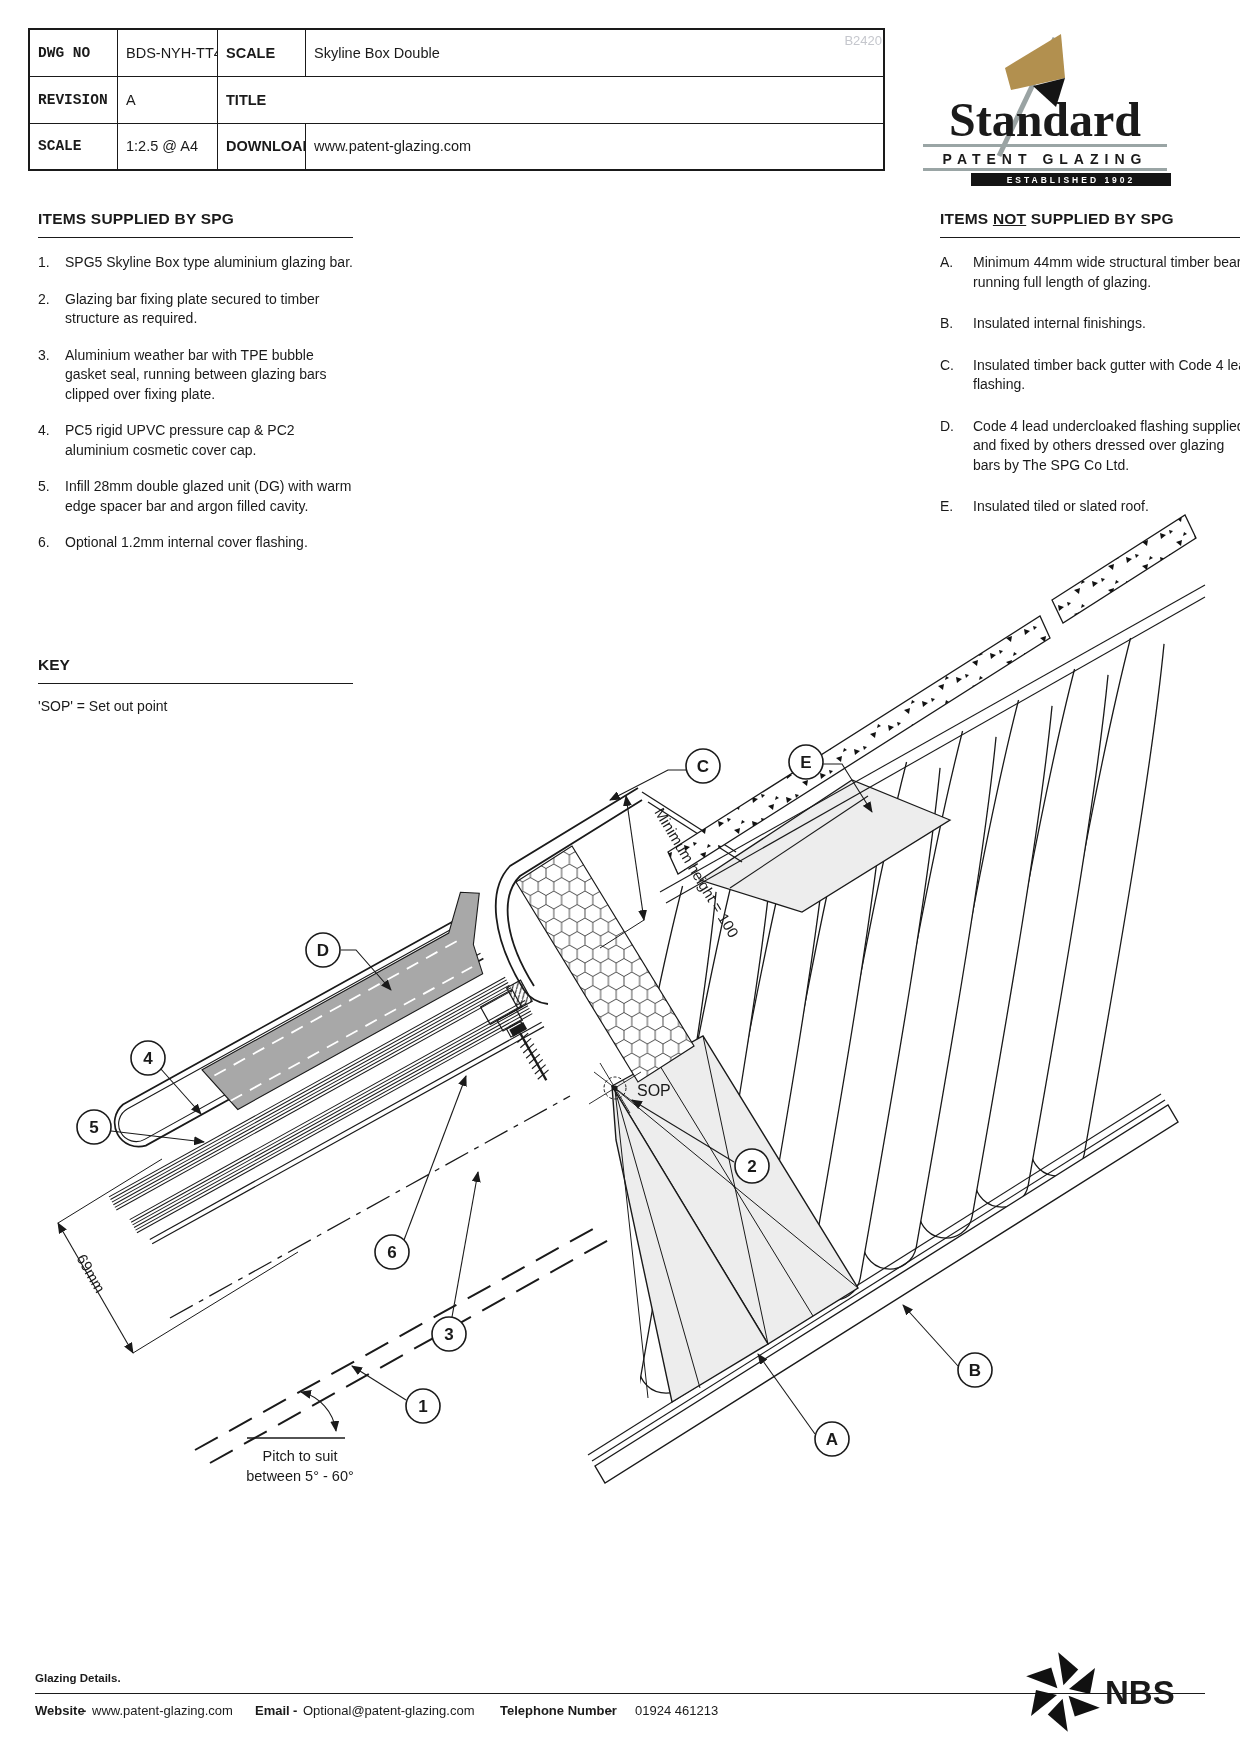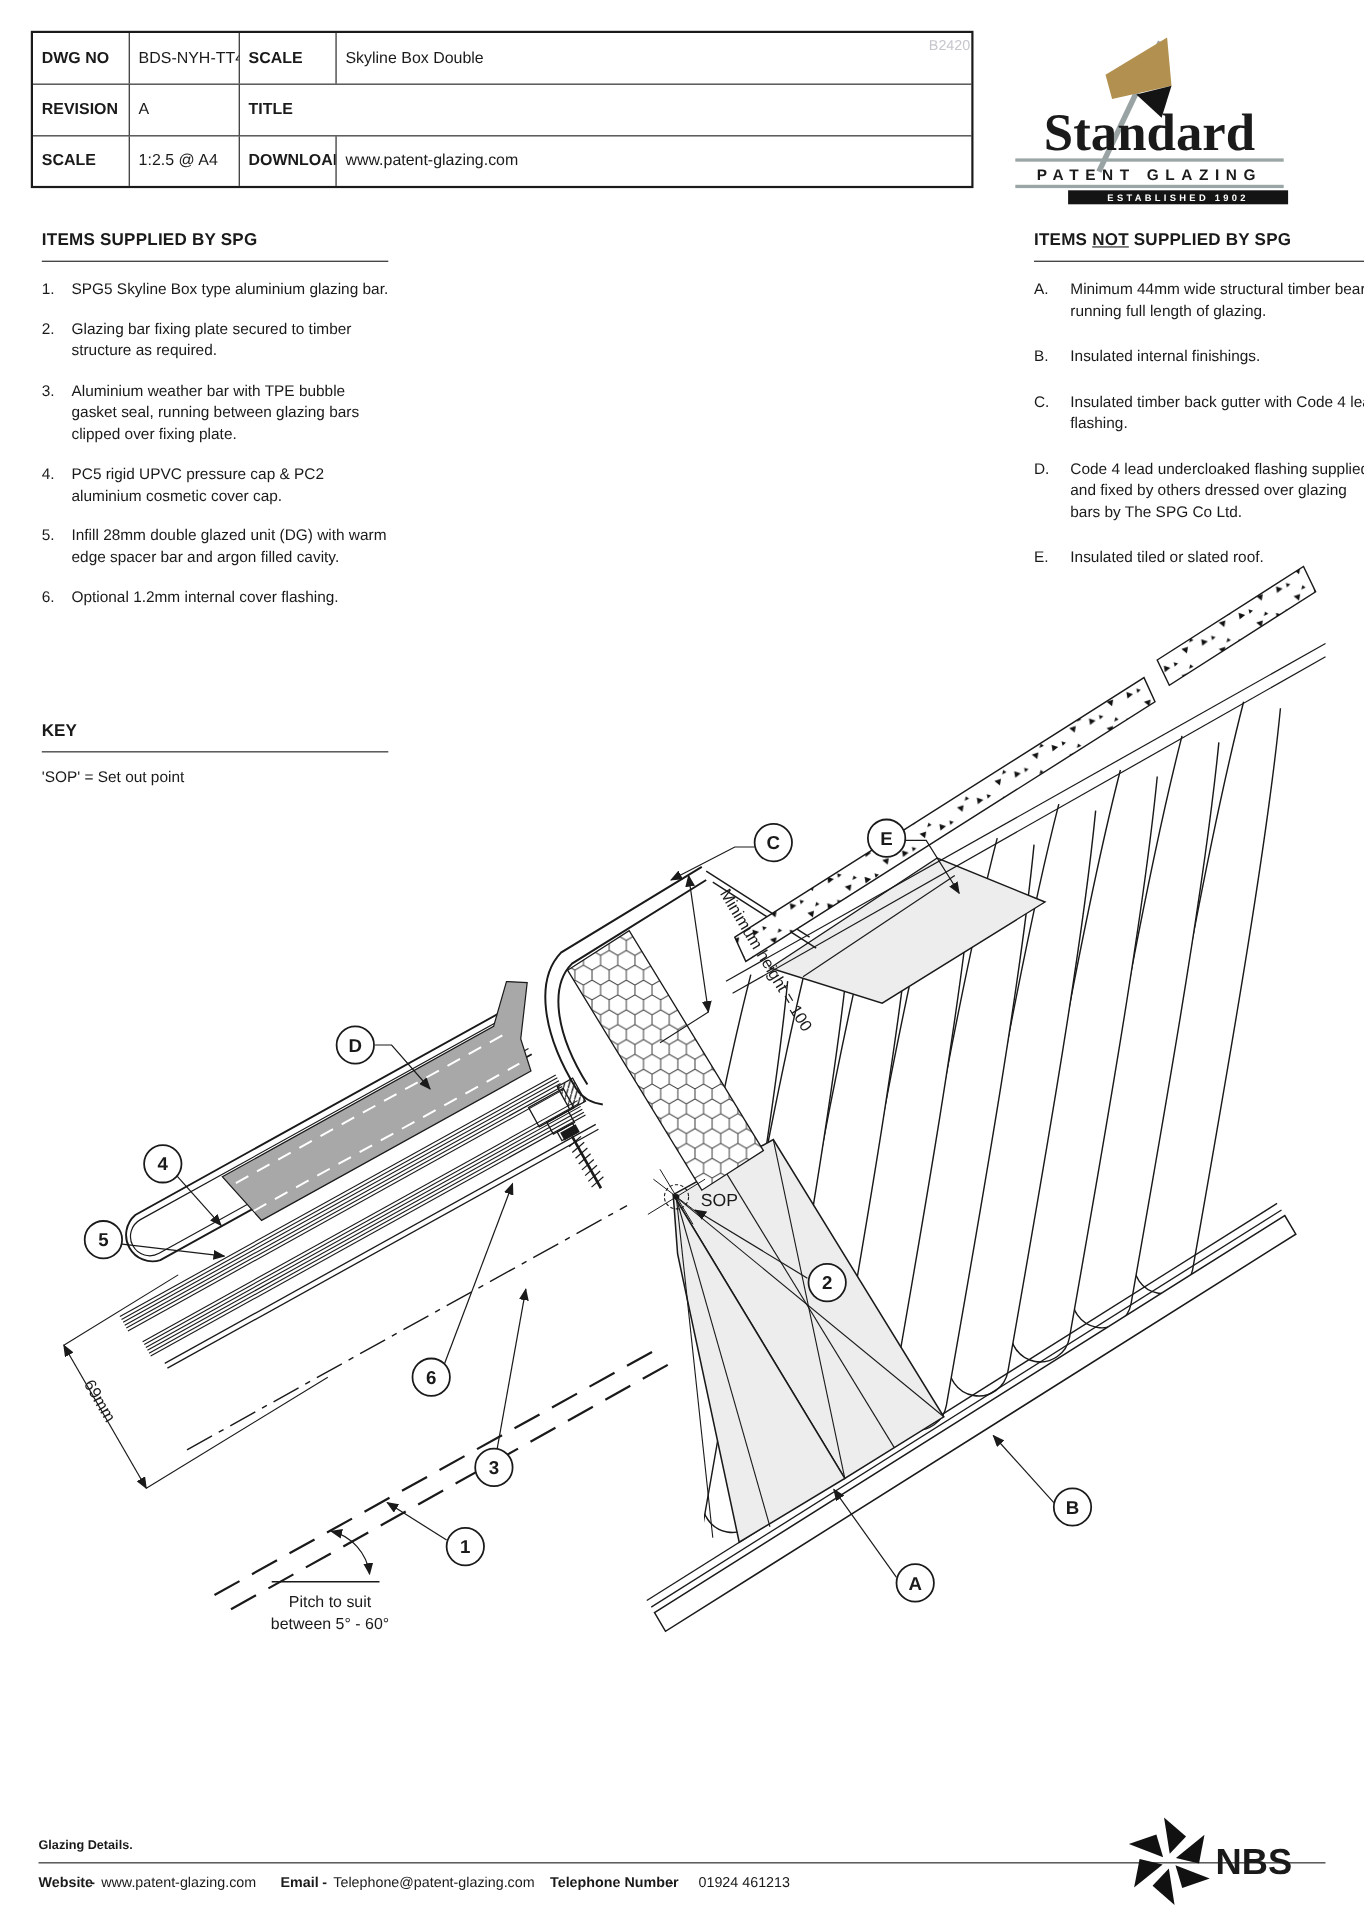--- a/index.html
+++ b/index.html
@@ -4,21 +4,21 @@
 <style>
   * { margin:0; padding:0; box-sizing:border-box; }
   html,body { width:1240px; height:1754px; background:#fff; font-family:"Liberation Sans", sans-serif; color:#1a1a1a; }
   .abs { position:absolute; }
 
   
   .tb { position:absolute; left:28px; top:28px; width:857px; height:143px; border:2px solid #1a1a1a; display:grid; grid-template-rows:repeat(3,1fr); }
   .tb-row { display:grid; grid-template-columns:87px 100px 88px 1fr; border-top:1.5px solid #1a1a1a; }
   .tb-row:first-child { border-top:none; }
   .tb-cell { display:flex; align-items:center; padding:0 8px; font-size:14.5px; border-left:1.5px solid #1a1a1a; overflow:hidden; white-space:nowrap; }
-  .tb-cell:first-child { border-left:none; }
+  .tb-cell:first-child { border-left:none;font-family:Liberation Mono, monospace; }
   .tb-label { font-weight:bold; }
   .watermark { position:absolute; left:838px; top:33px; width:44px; text-align:right; font-size:13px; color:#c5c7cd; }
 
   
   .list-col { position:absolute; width:315px; }
   .list-col h3 { font-size:15.5px; font-weight:bold; letter-spacing:.2px; }
   .list-col .rule { border-bottom:1.6px solid #1a1a1a; margin-top:9px; margin-bottom:15px; }
   .li { display:flex; font-size:14px; line-height:19.5px; }
   .supplied .li { margin-bottom:17px; }
   .notsupplied .li { margin-bottom:22px; }
@@ -356,21 +356,21 @@
 </svg>
 
 <div class="footer-heading">Glazing Details.</div>
 <div class="footer-rule"></div>
 <div class="footer-row">
   <span class="fb" style="left:35px;">Website</span>
   <span class="fb" style="left:82px;">-</span>
   <span style="left:92px;">www.patent-glazing.com</span>
   <span class="fb" style="left:255px;">Email</span>
   <span class="fb" style="left:293px;">-</span>
-  <span style="left:303px;">Telephone@patent-glazing.com</span>
+  <span style="left:303px;">Optional@patent-glazing.com</span>
   <span class="fb" style="left:500px;">Telephone Number</span>
   <span class="fb" style="left:608px;">-</span>
   <span style="left:620px;padding-left:15px;">01924 461213</span>
 </div>
 
 <svg class="abs" style="left:1025px; top:1652px;" width="170" height="84" viewBox="0 0 170 84">
   <g fill="#111">
     <g transform="translate(38,40)">
       <path d="M6,-3 L32,-24 L27,2 Z" transform="rotate(0)"></path>
       <path d="M6,-3 L32,-24 L27,2 Z" transform="rotate(60)"></path>

